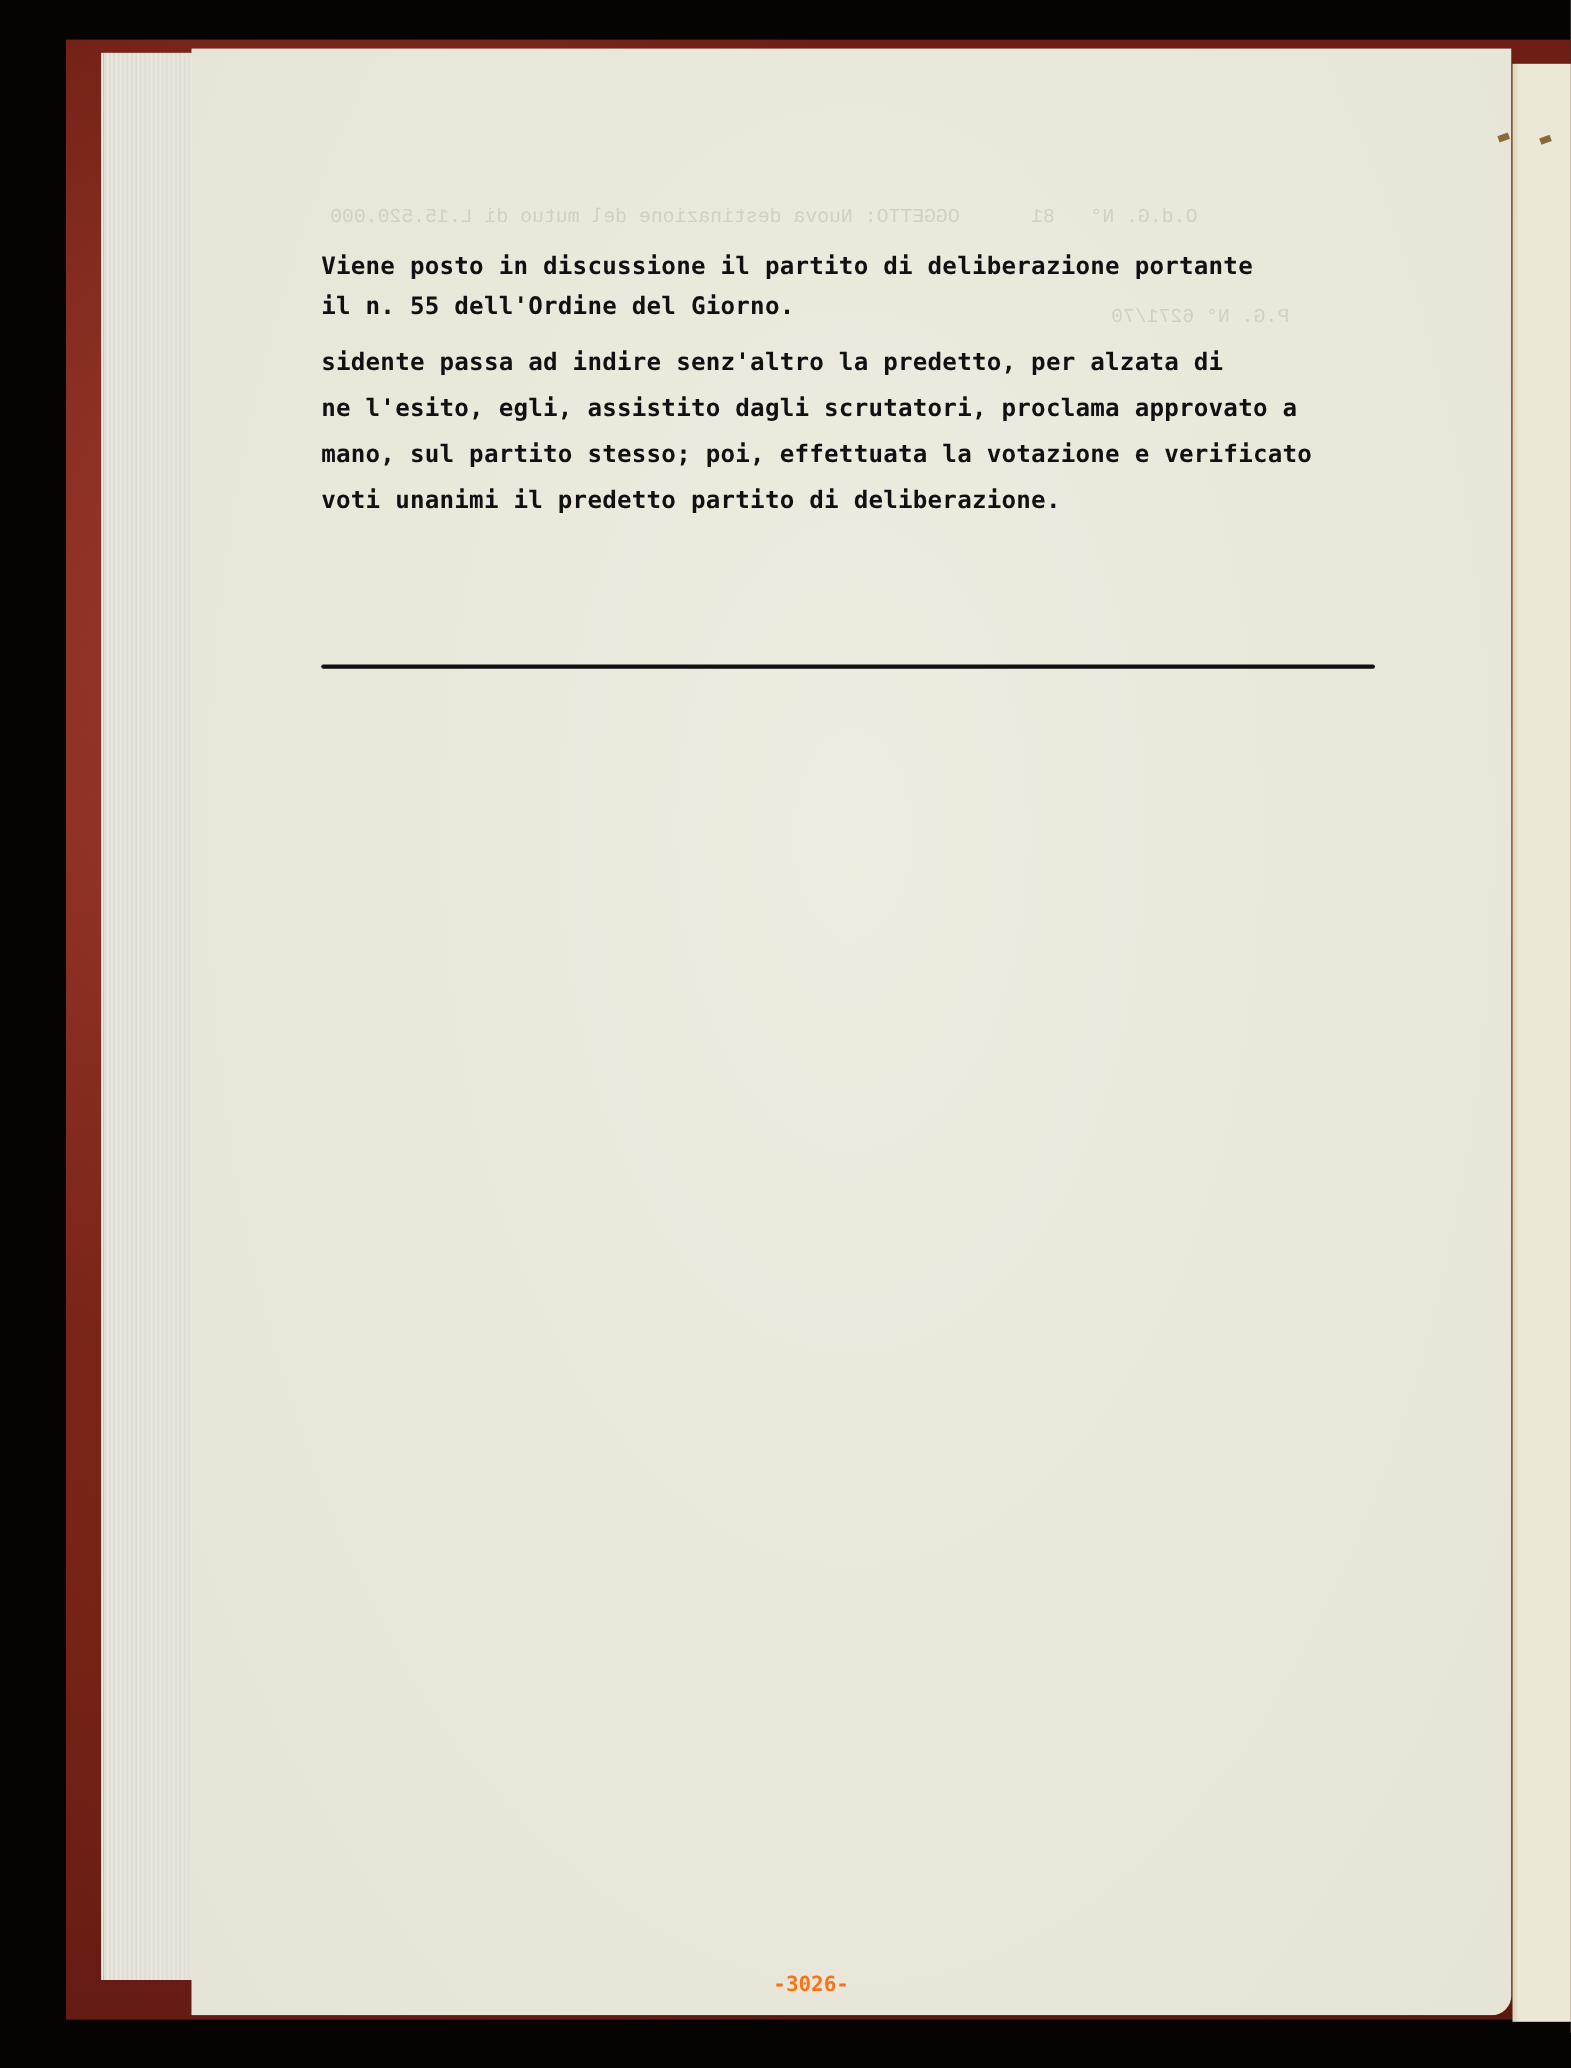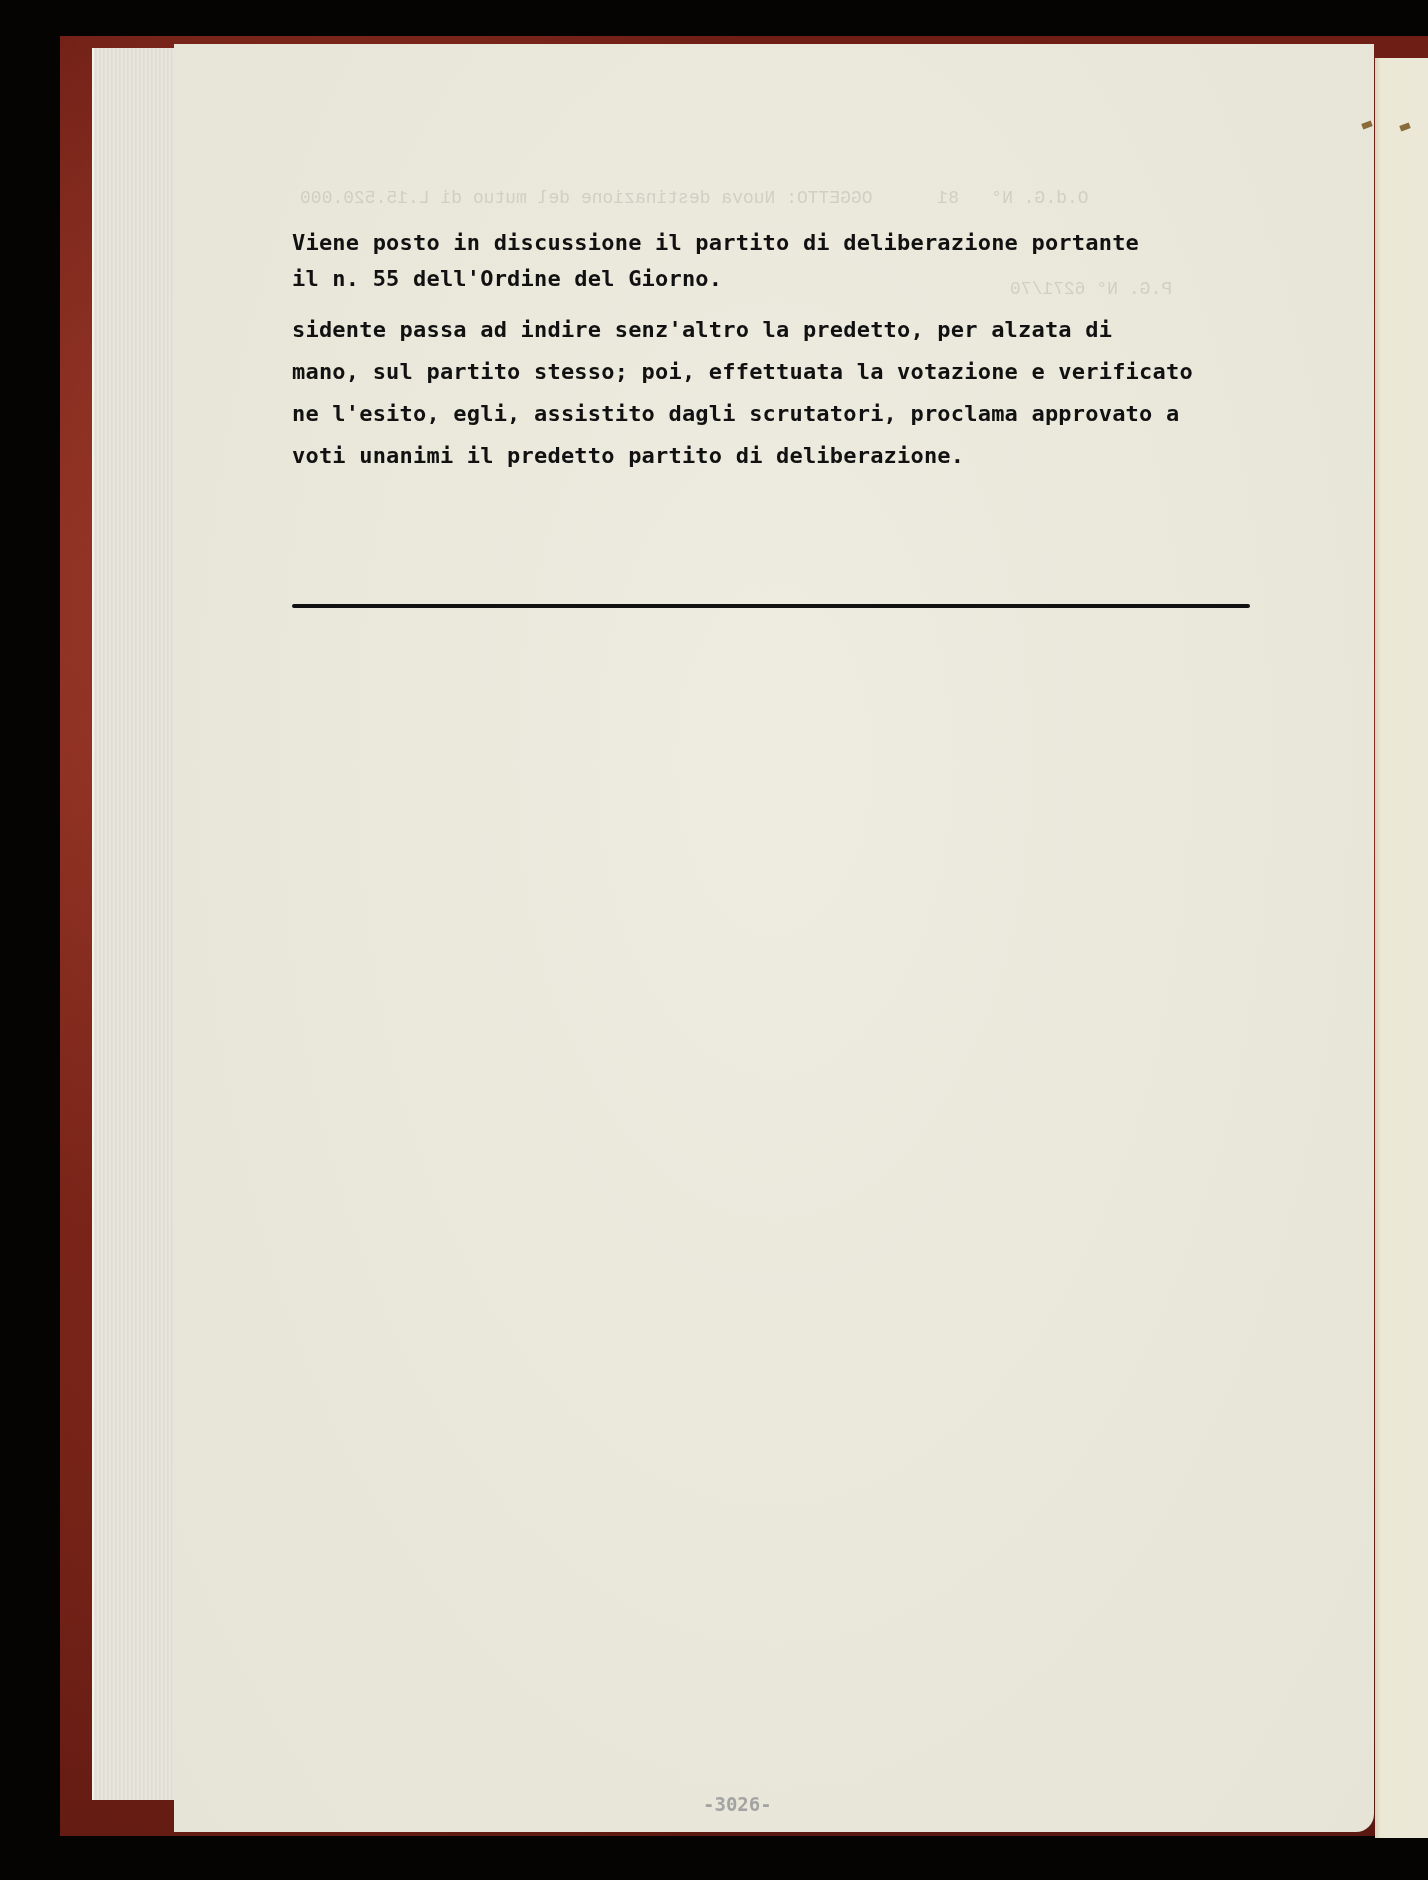--- a/index.html
+++ b/index.html
@@ -40,21 +40,21 @@
     font-size:22px; letter-spacing:0.2px;
   }
   .para p { margin:0; line-height:42px; white-space:nowrap; }
   .para1 p { line-height:36px; }
   .para2 { margin-top:12px; }
   .rule {
     position:absolute; left:292px; top:604px; width:958px; height:4px; background:#111;
     border-radius:2px;
   }
   .pagenum {
-    position:absolute; left:703px; top:1793px; font-size:19px; color:#a3a3a3;
+    position:absolute; left:703px; top:1793px; font-size:19px; color:#f97316;
     font-family:"DejaVu Sans Mono", monospace; font-weight:bold;
   }
   .hole { position:absolute; width:10px; height:6px; background:#8a6a3a; transform:rotate(-20deg); }
 </style>
 </head>
 <body>
 
 <div class="cover"></div>
 <div class="page-stack"></div>
 <div class="right-page"></div>
@@ -64,22 +64,22 @@
 <div class="bleed" style="left:300px; top:185px;">O.d.G. N°   81      OGGETTO: Nuova destinazione del mutuo di L.15.520.000</div>
 <div class="bleed" style="left:1010px; top:276px;">P.G. N° 6271/70</div>
 
 <div class="content">
   <div class="para para1">
     <p>Viene posto in discussione il partito di deliberazione portante</p>
     <p>il n. 55 dell'Ordine del Giorno.</p>
   </div>
   <div class="para para2">
     <p>sidente passa ad indire senz'altro la predetto, per alzata di</p>
+    <p>ne l'esito, egli, assistito dagli scrutatori, proclama approvato a</p>
     <p>mano, sul partito stesso; poi, effettuata la votazione e verificato</p>
-    <p>ne l'esito, egli, assistito dagli scrutatori, proclama approvato a</p>
     <p>voti unanimi il predetto partito di deliberazione.</p>
   </div>
 </div>
 
 <div class="rule"></div>
 
 <div class="pagenum">-3026-</div>
 
 <div class="hole" style="left:1362px; top:122px;"></div>
 <div class="hole" style="left:1400px; top:124px;"></div>

